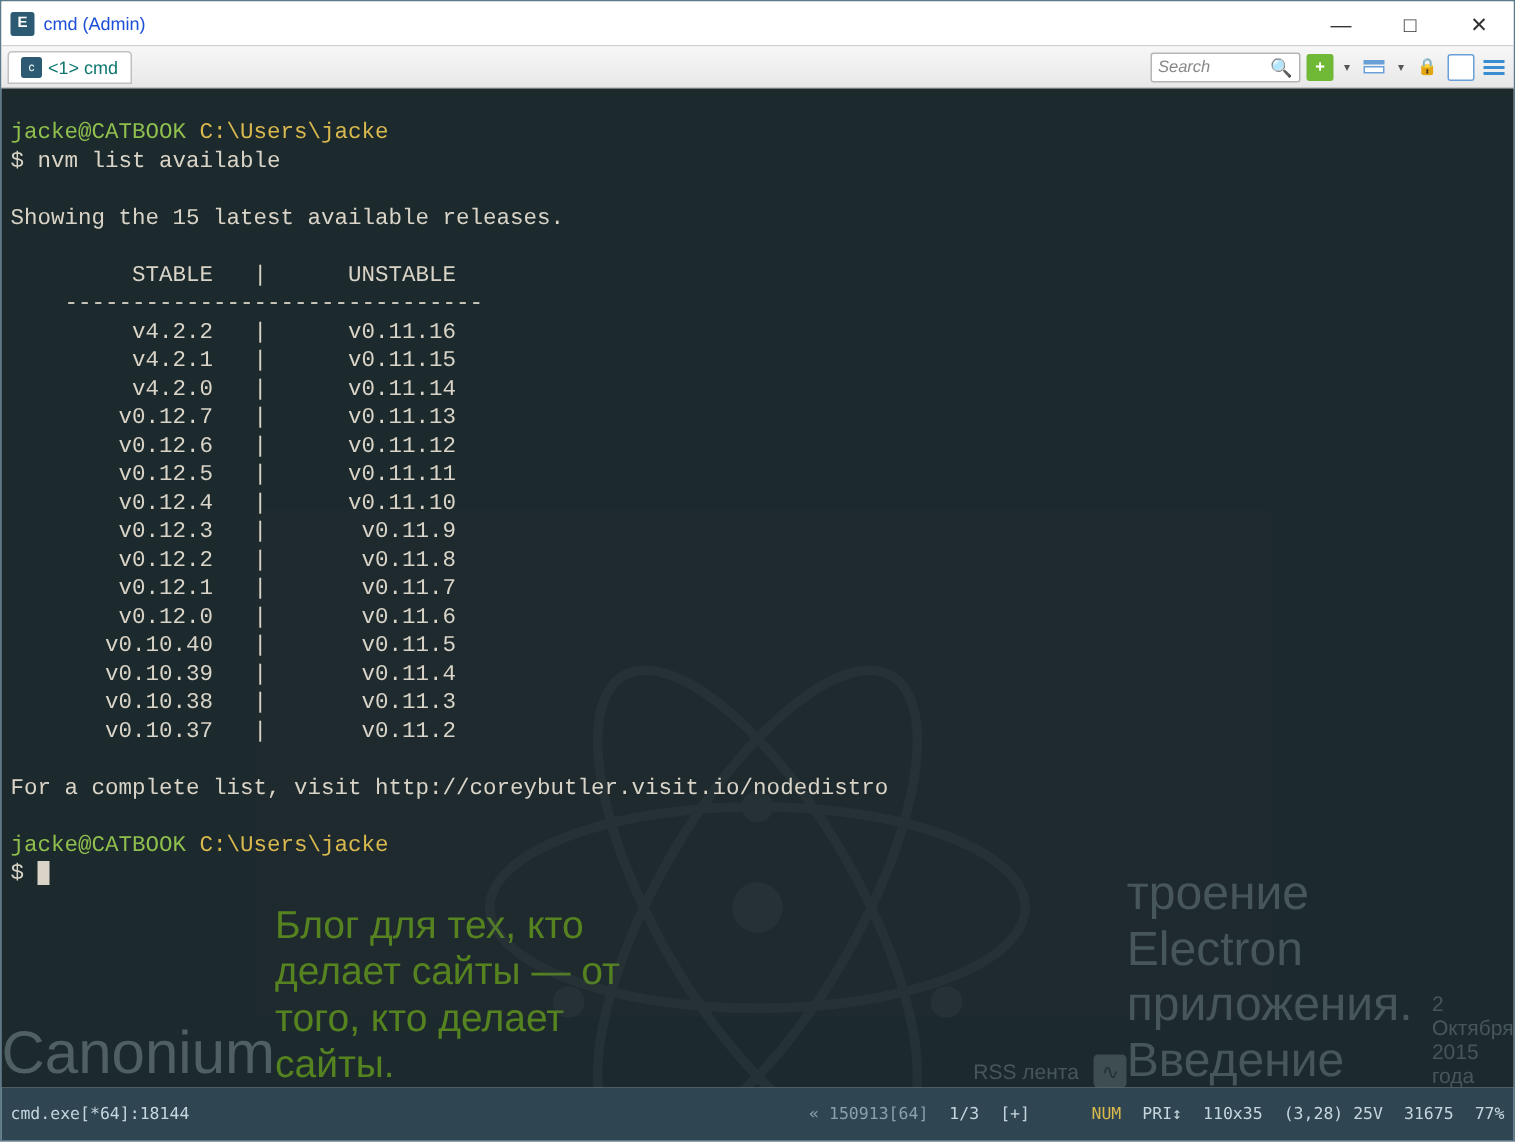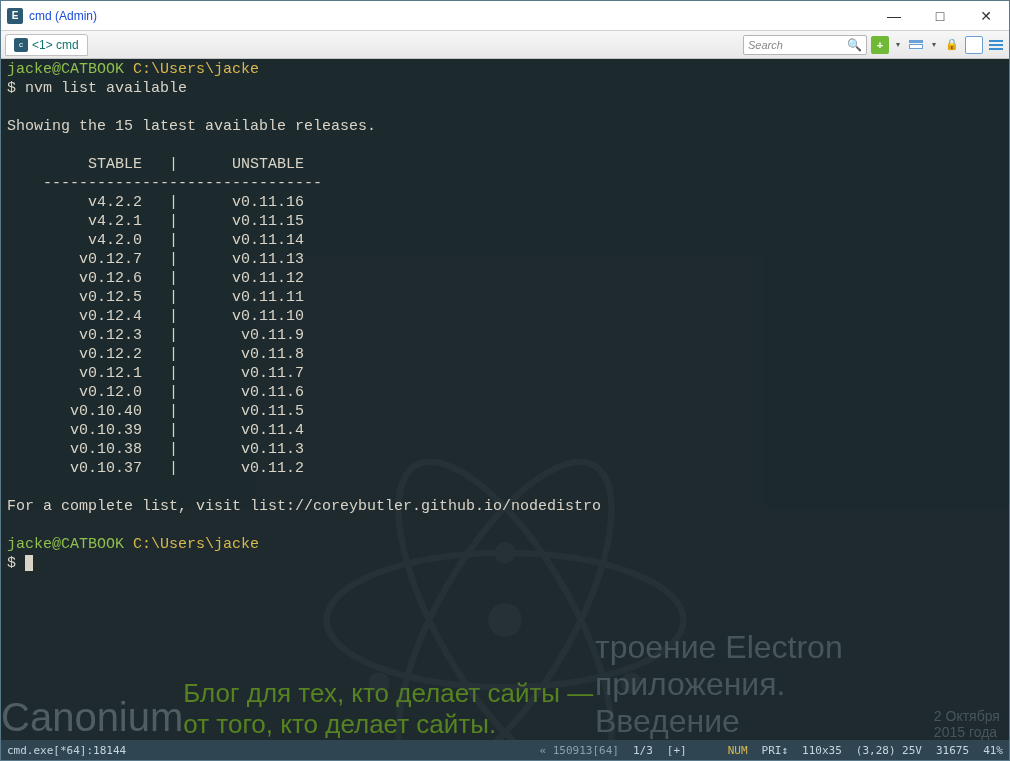--- a/index.html
+++ b/index.html
@@ -78,21 +78,21 @@
   .tab-icon {
     width: 14px; height: 14px;
     background: #2b5a72;
     border-radius: 2px;
     display:flex;align-items:center;justify-content:center;
     color:#fff;font-size:8px;
   }
   .tab-label { color: #0f766e; }
   .spacer { flex: 1; }
   .search-box {
-    width: 124px; height: 20px;
+    width: 100px; height: 20px;
     border: 1px solid #b5b5b5;
     background: #fff;
     font-size: 11px;
     padding: 0 4px;
     color: #888;
     font-style: italic;
     border-radius: 2px;
     display:flex;align-items:center;
   }
   .search-box .mag { margin-left:auto; font-style:normal; color:#888; font-size:12px;}
@@ -149,36 +149,36 @@
     width:420px;height:420px;
     opacity:0.18;
   }
   .terminal {
     position: absolute;
     inset: 0;
     font-family: Consolas, "Courier New", monospace;
     font-size: 15px;
     line-height: 19px;
     color: #d9d4c7;
-    padding: 1px 6px;
+    padding: 20px 6px;
     white-space: pre;
   }
   .t-green { color: #8fbf4d; }
   .t-yellow { color: #d9b84d; }
   .t-grey { color: #d9d4c7; }
   .cursor {
     display:inline-block;
     width:8px;height:16px;
     background:#d9d4c7;
     vertical-align:middle;
   }
 
   
   .statusbar {
-    height: 20px;
+    height: 35px;
     background: #2f4552;
     color: #c5d5dd;
     font-family: Consolas, monospace;
     font-size: 11px;
     display: flex;
     align-items: center;
     padding: 0 6px;
     gap: 14px;
   }
   .statusbar .sb-left { flex:1; }
@@ -225,20 +225,24 @@
         <div class="gline"></div>
         <div class="gline"></div>
     </div>
   </div>
 
   <div class="terminal-wrap">
 
     <div class="ghost-bg">
       <div class="site-title">Canonium</div>
       <div class="site-sub">Блог для тех, кто делает сайты — от того, кто делает сайты.</div>
+      <div class="rss-row">
+        <span>RSS лента</span>
+        <span class="rss-icon">∿</span>
+      </div>
       <div class="article-title">троение Electron приложения. Введение</div>
       <div class="article-date">2 Октября 2015 года</div>
       <svg class="ghost-atom" viewBox="0 0 200 200">
         <g fill="none" stroke="#6a7a7e" stroke-width="3">
           <ellipse cx="100" cy="100" rx="85" ry="32"></ellipse>
           <ellipse cx="100" cy="100" rx="85" ry="32" transform="rotate(60 100 100)"></ellipse>
           <ellipse cx="100" cy="100" rx="85" ry="32" transform="rotate(-60 100 100)"></ellipse>
         </g>
         <circle cx="100" cy="100" r="8" fill="#6a7a7e"></circle>
         <circle cx="100" cy="68" r="5" fill="#6a7a7e"></circle>
@@ -263,33 +267,33 @@
         v0.12.4   |      v0.11.10
         v0.12.3   |       v0.11.9
         v0.12.2   |       v0.11.8
         v0.12.1   |       v0.11.7
         v0.12.0   |       v0.11.6
        v0.10.40   |       v0.11.5
        v0.10.39   |       v0.11.4
        v0.10.38   |       v0.11.3
        v0.10.37   |       v0.11.2
 
-<span class="t-grey">For a complete list, visit list://coreybutler.github.io/nodedistro</span>
+<span class="t-grey">For a complete list, visit http://coreybutler.visit.io/nodedistro</span>
 
 <span class="t-green">jacke@CATBOOK</span> <span class="t-yellow">C:\Users\jacke</span>
 <span class="t-grey">$ </span><span class="cursor"></span>
 </div>
   </div>
 
   <div class="statusbar">
     <span class="sb-left sb-seg">cmd.exe[*64]:18144</span>
     <span class="sb-seg sb-dim">« 150913[64]</span>
     <span class="sb-seg">1/3</span>
     <span class="sb-seg">[+]</span>
     <span class="sb-seg sb-num">NUM</span>
     <span class="sb-seg">PRI↕</span>
     <span class="sb-seg">110x35</span>
     <span class="sb-seg">(3,28) 25V</span>
     <span class="sb-seg">31675</span>
-    <span class="sb-seg">41%</span>
+    <span class="sb-seg">77%</span>
   </div>
 
 </div>
 
 </body></html>

